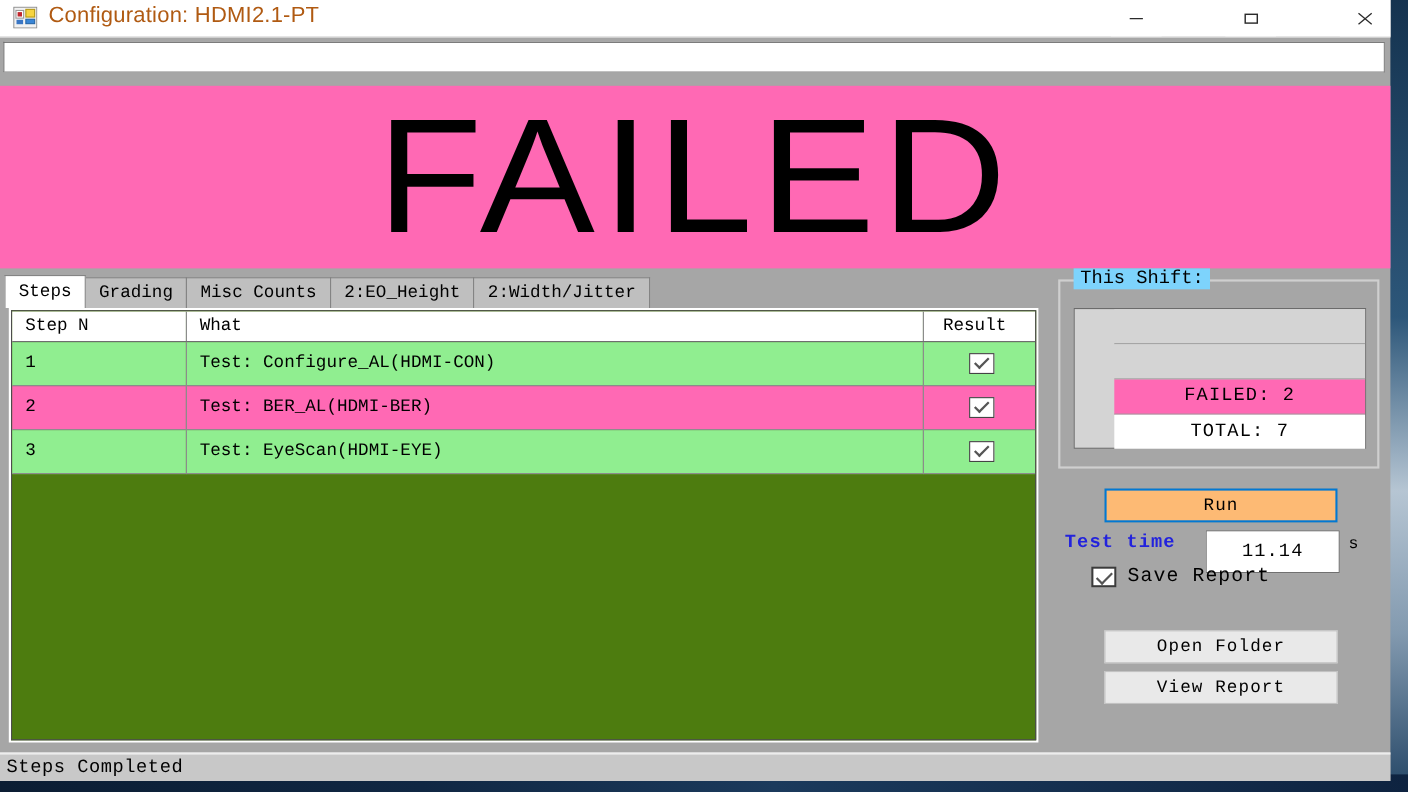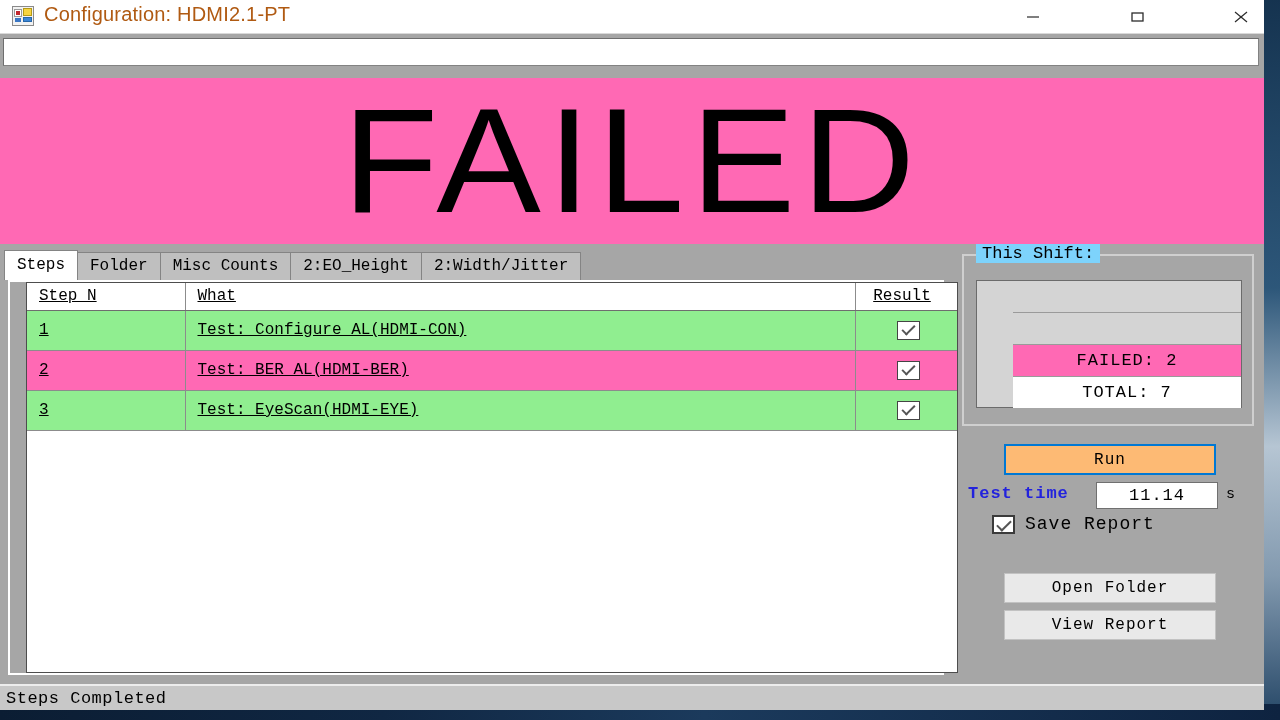--- a/index.html
+++ b/index.html
@@ -162,27 +162,26 @@
   #grid-frame {
     position: absolute;
     left: 8px; top: 32px;
     width: 936px; height: 395px;
     background: #a6a6a6;
     border: 2px solid #ffffff;
     box-sizing: border-box;
   }
   #grid-inner {
     position: absolute;
-    left: 16px; top: 0;
+    left: 0; top: 0;
     width: 932px; height: 391px;
     border: 1px solid #4d4d4d;
     box-sizing: border-box;
-    background: #ffffff;
+    background: #4d7c0f;
     overflow: hidden;
-    text-decoration: underline;
   }
   table#steps-grid {
     border-collapse: collapse;
     width: 930px;
     table-layout: fixed;
     font-family: "Liberation Mono", monospace;
   }
   table#steps-grid th {
     background: #ffffff;
     font-weight: normal;
@@ -308,21 +307,21 @@
     font-family: "Liberation Mono", monospace;
     font-size: 17px;
     color: #2222dd;
     font-weight: bold;
     letter-spacing: 1px;
     white-space: nowrap;
   }
   #testtime-value {
     position: absolute;
     left: 128px; top: 0px;
-    width: 122px; height: 27px;
+    width: 122px; height: 39px;
     background: #ffffff;
     border: 1px solid #707070;
     box-sizing: border-box;
     display: flex;
     align-items: center;
     justify-content: center;
     font-family: "Liberation Mono", monospace;
     font-size: 17px;
     color: #000;
     letter-spacing: 1px;
@@ -446,21 +445,21 @@
   <input id="top-input" type="text" value="" placeholder="" style="">
 
   <div id="verdict-banner">
     <div id="verdict-text">FAILED</div>
   </div>
 
   <div id="left-pane">
 
     <div id="tabstrip">
       <div class="tab active">Steps</div>
-      <div class="tab">Folder</div>
+      <div class="tab">Grading</div>
       <div class="tab">Misc Counts</div>
       <div class="tab">2:EO_Height</div>
       <div class="tab">2:Width/Jitter</div>
     </div>
 
     <div id="grid-frame">
       <div id="grid-inner">
         <table id="steps-grid">
           <colgroup>
             <col class="col-n">

